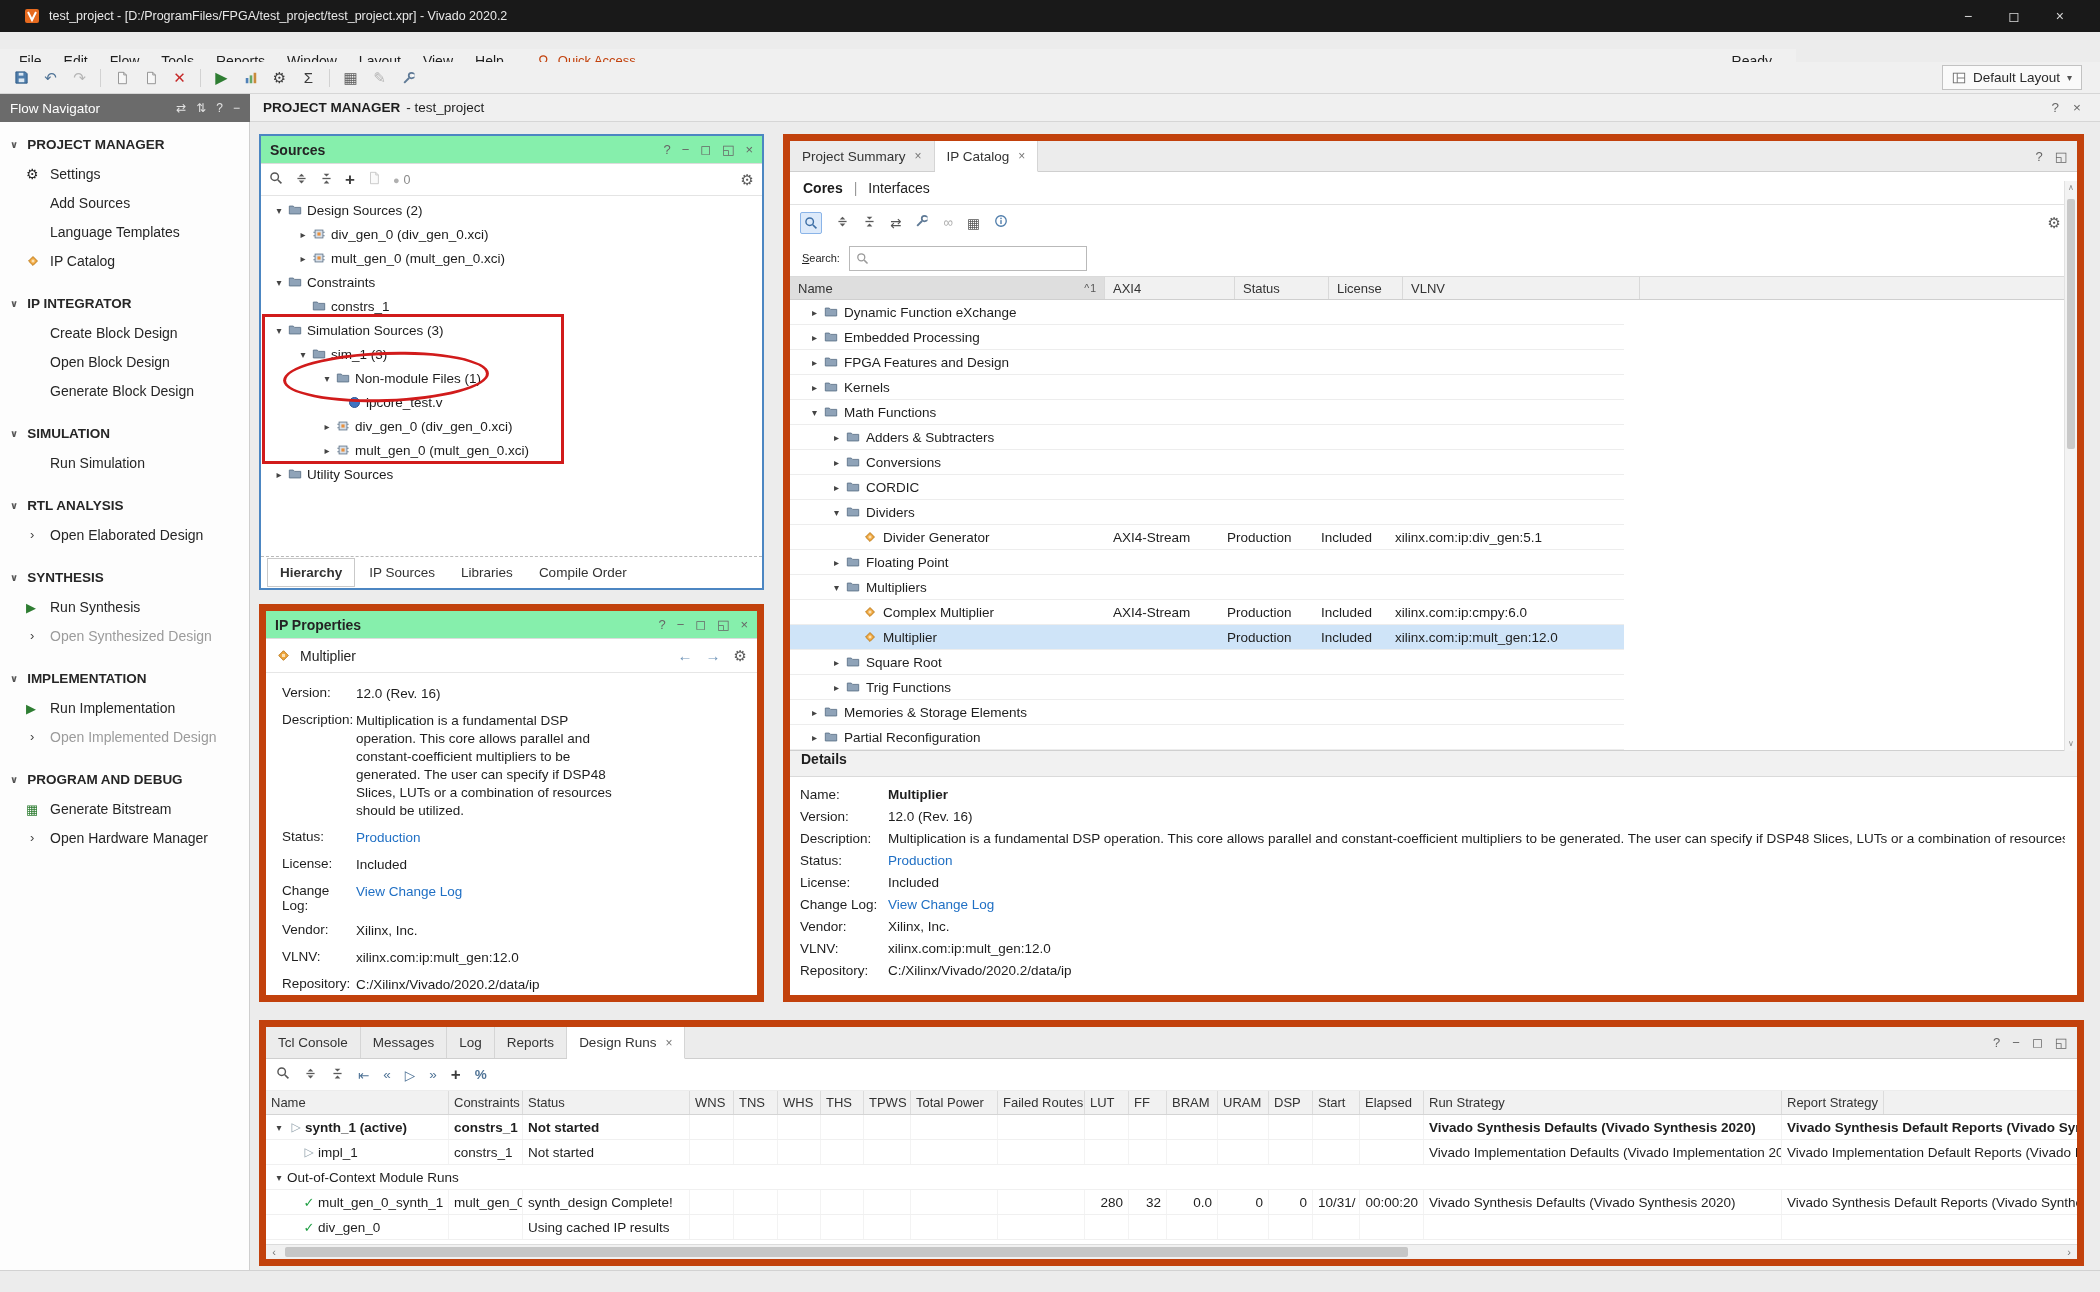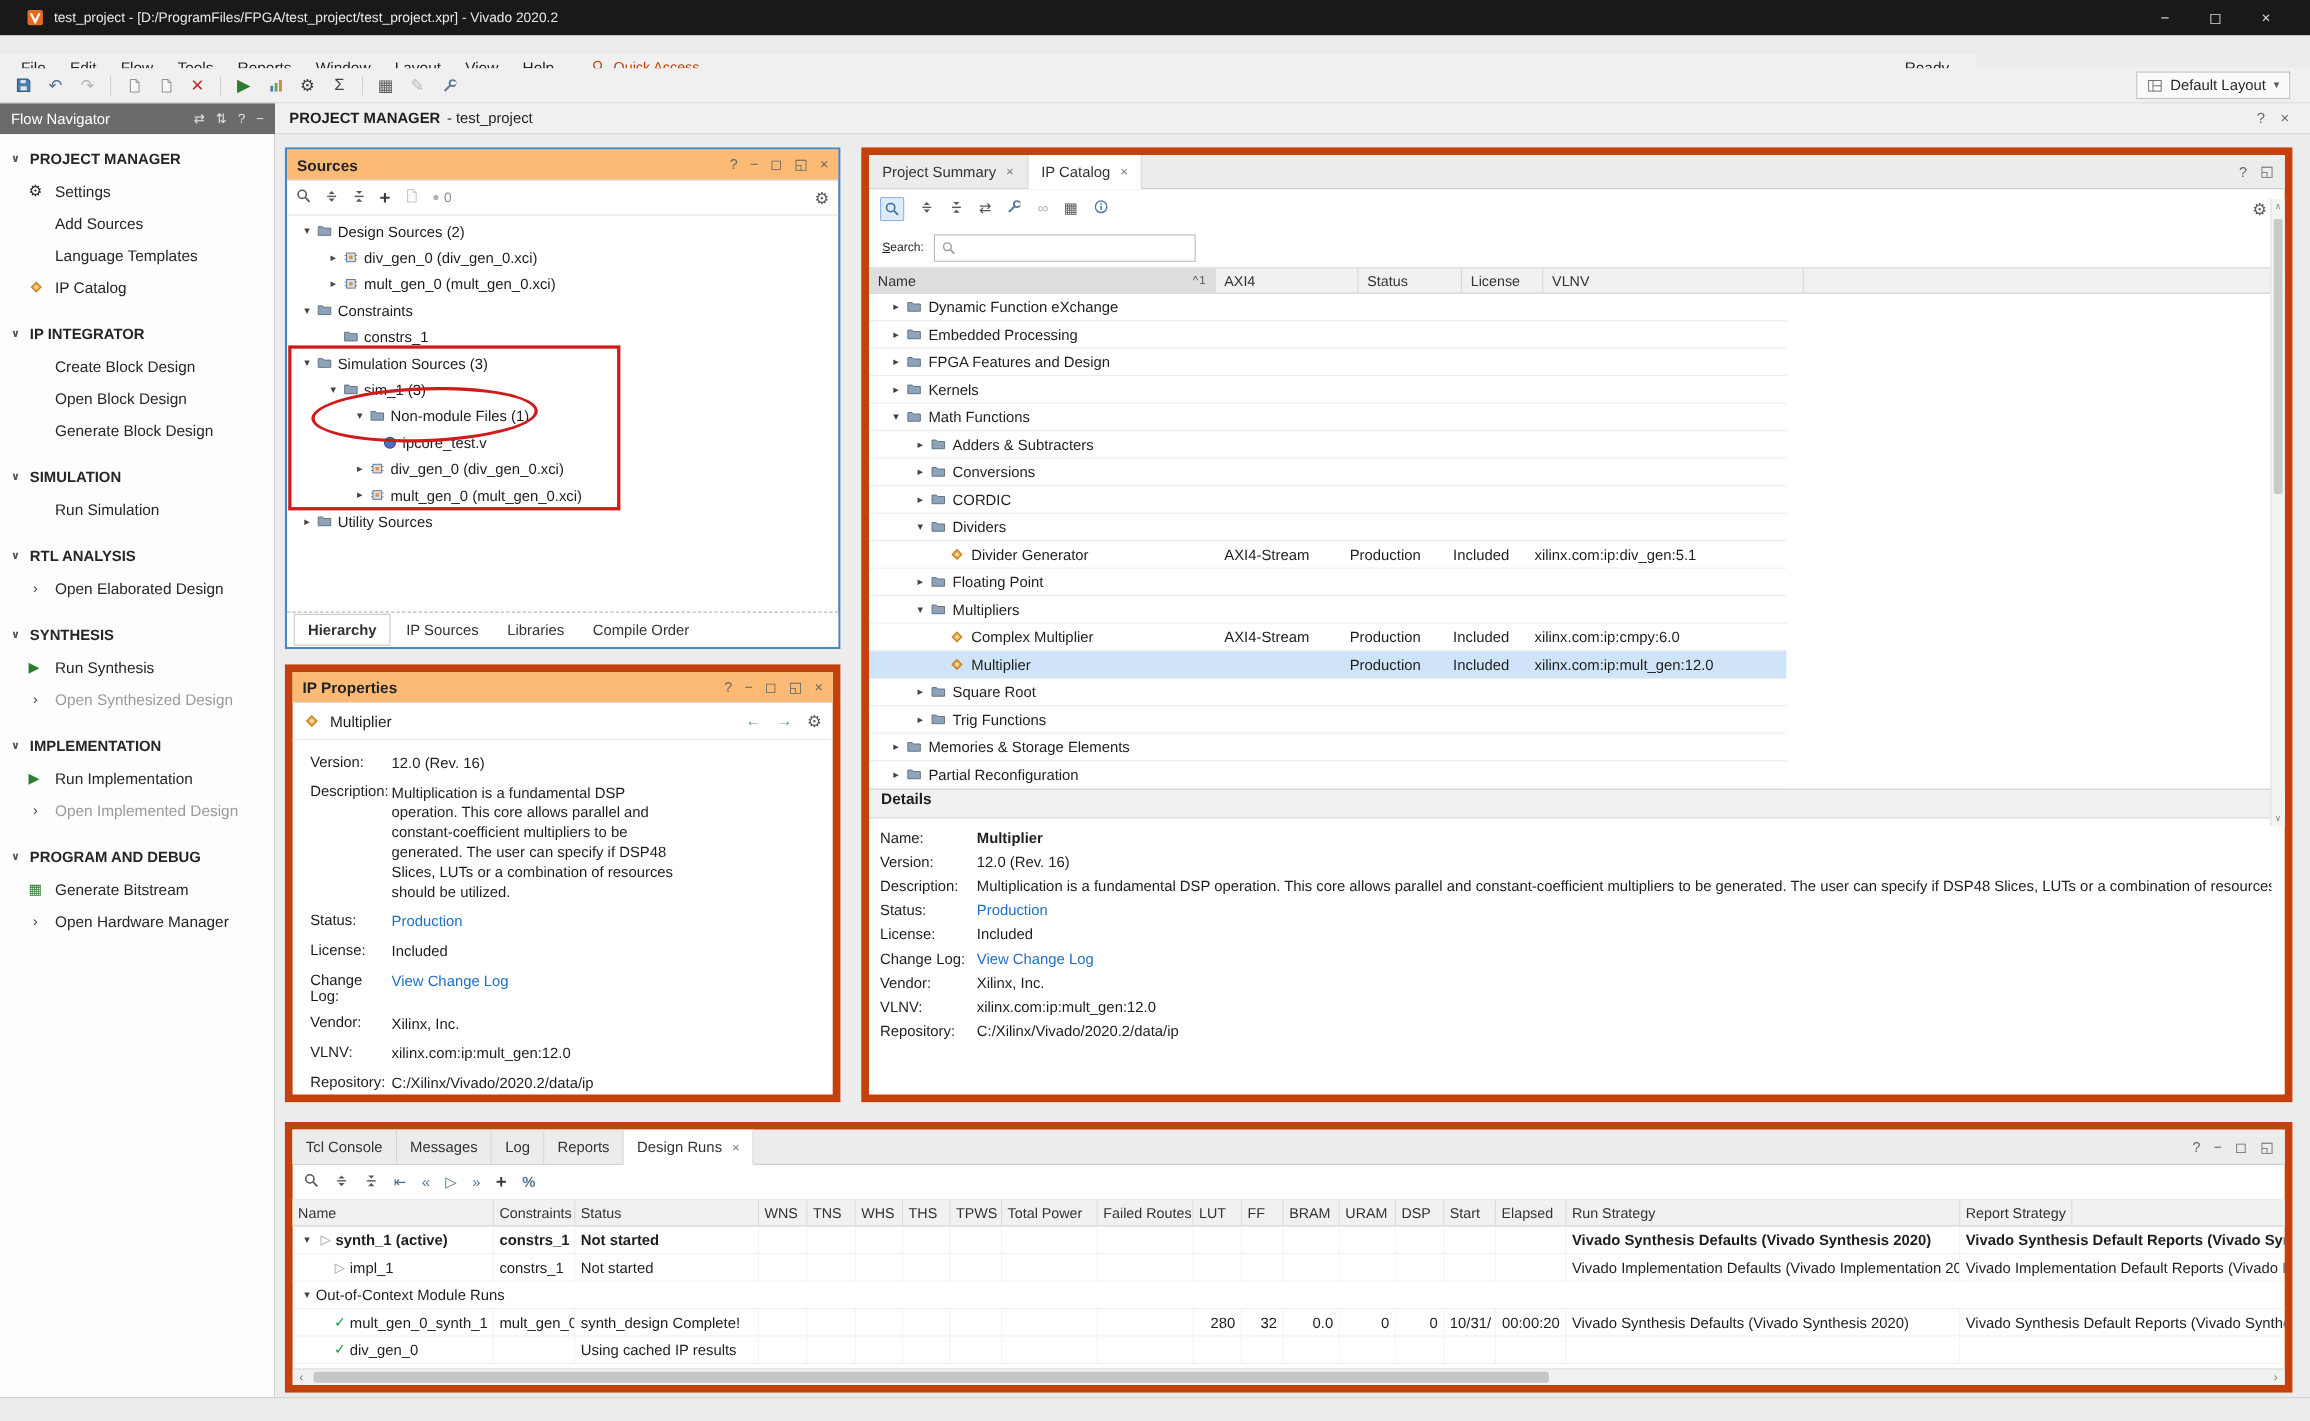--- a/index.html
+++ b/index.html
@@ -48,21 +48,21 @@
   .fn-sec-h .ch{font-size:10px;color:#555}
   .fn-item{position:relative;height:29px;display:flex;align-items:center;padding-left:50px;font-size:14px;color:#262626}
   .fn-item .ii{position:absolute;left:26px;top:50%;transform:translateY(-50%);display:flex}
   .fn-item .chev{position:absolute;left:30px;color:#444;font-size:13px}
   .fn-item .play{color:#2e7d32;font-size:13px}
   .fn-item .bit{color:#2e7d32;font-size:13px}
   .fn-item.dim2{color:#9b9b9b}
 
   
   .panel{position:absolute;background:#fff;border:7px solid #c2410c;display:flex;flex-direction:column}
-  .panel-header{height:28px;background:#fdba74;border-bottom:1px solid #dcdcdc;display:flex;align-items:center;padding:0 9px;font-weight:bold;font-size:14px;color:#242424;flex:none}
+  .panel-header{height:28px;background:#86efac;border-bottom:1px solid #dcdcdc;display:flex;align-items:center;padding:0 9px;font-weight:bold;font-size:14px;color:#242424;flex:none}
   .ph-icons{margin-left:auto;display:flex;gap:11px;font-weight:normal;color:#666;font-size:13px}
   .mini-toolbar{height:32px;border-bottom:1px solid #e4e4e4;display:flex;align-items:center;padding:0 8px;gap:12px;color:#555;flex:none}
   .mini-toolbar .gear-right{margin-left:auto;color:#5a5a5a;font-size:15px}
   .plus{font-size:17px;font-weight:bold;color:#3c3c3c}
   .badge{display:flex;align-items:center;gap:4px;color:#8a8a8a;font-size:12.5px}
   .badge .bdot{color:#b0b0b0;font-size:11px}
 
   
   #sources-panel{left:259px;top:134px;width:505px;height:456px;border:2px solid #4c86c2}
   .tree{flex:1;overflow:hidden;padding-top:2px}
@@ -643,20 +643,25 @@
     </div>
     <div class="dtab active">
       <span>IP Catalog</span>
       <span class="x">×</span>
     </div>
     <div class="right-icons">
       <span>?</span>
       <span>◱</span>
     </div>
   </div>
+  <div class="subtabs">
+    <span class="subtab active">Cores</span>
+    <span class="subtab-sep">|</span>
+    <span class="subtab">Interfaces</span>
+  </div>
   <div class="cat-toolbar">
     <span class="pressed">
         <svg class="icon i14" style="color:#3c6ea5">
           <use href="#i-search"></use>
         </svg>
       </span>
     <span><svg class="icon i13">
           <use href="#i-collapseall"></use>
         </svg></span>
     <span><svg class="icon i13">

